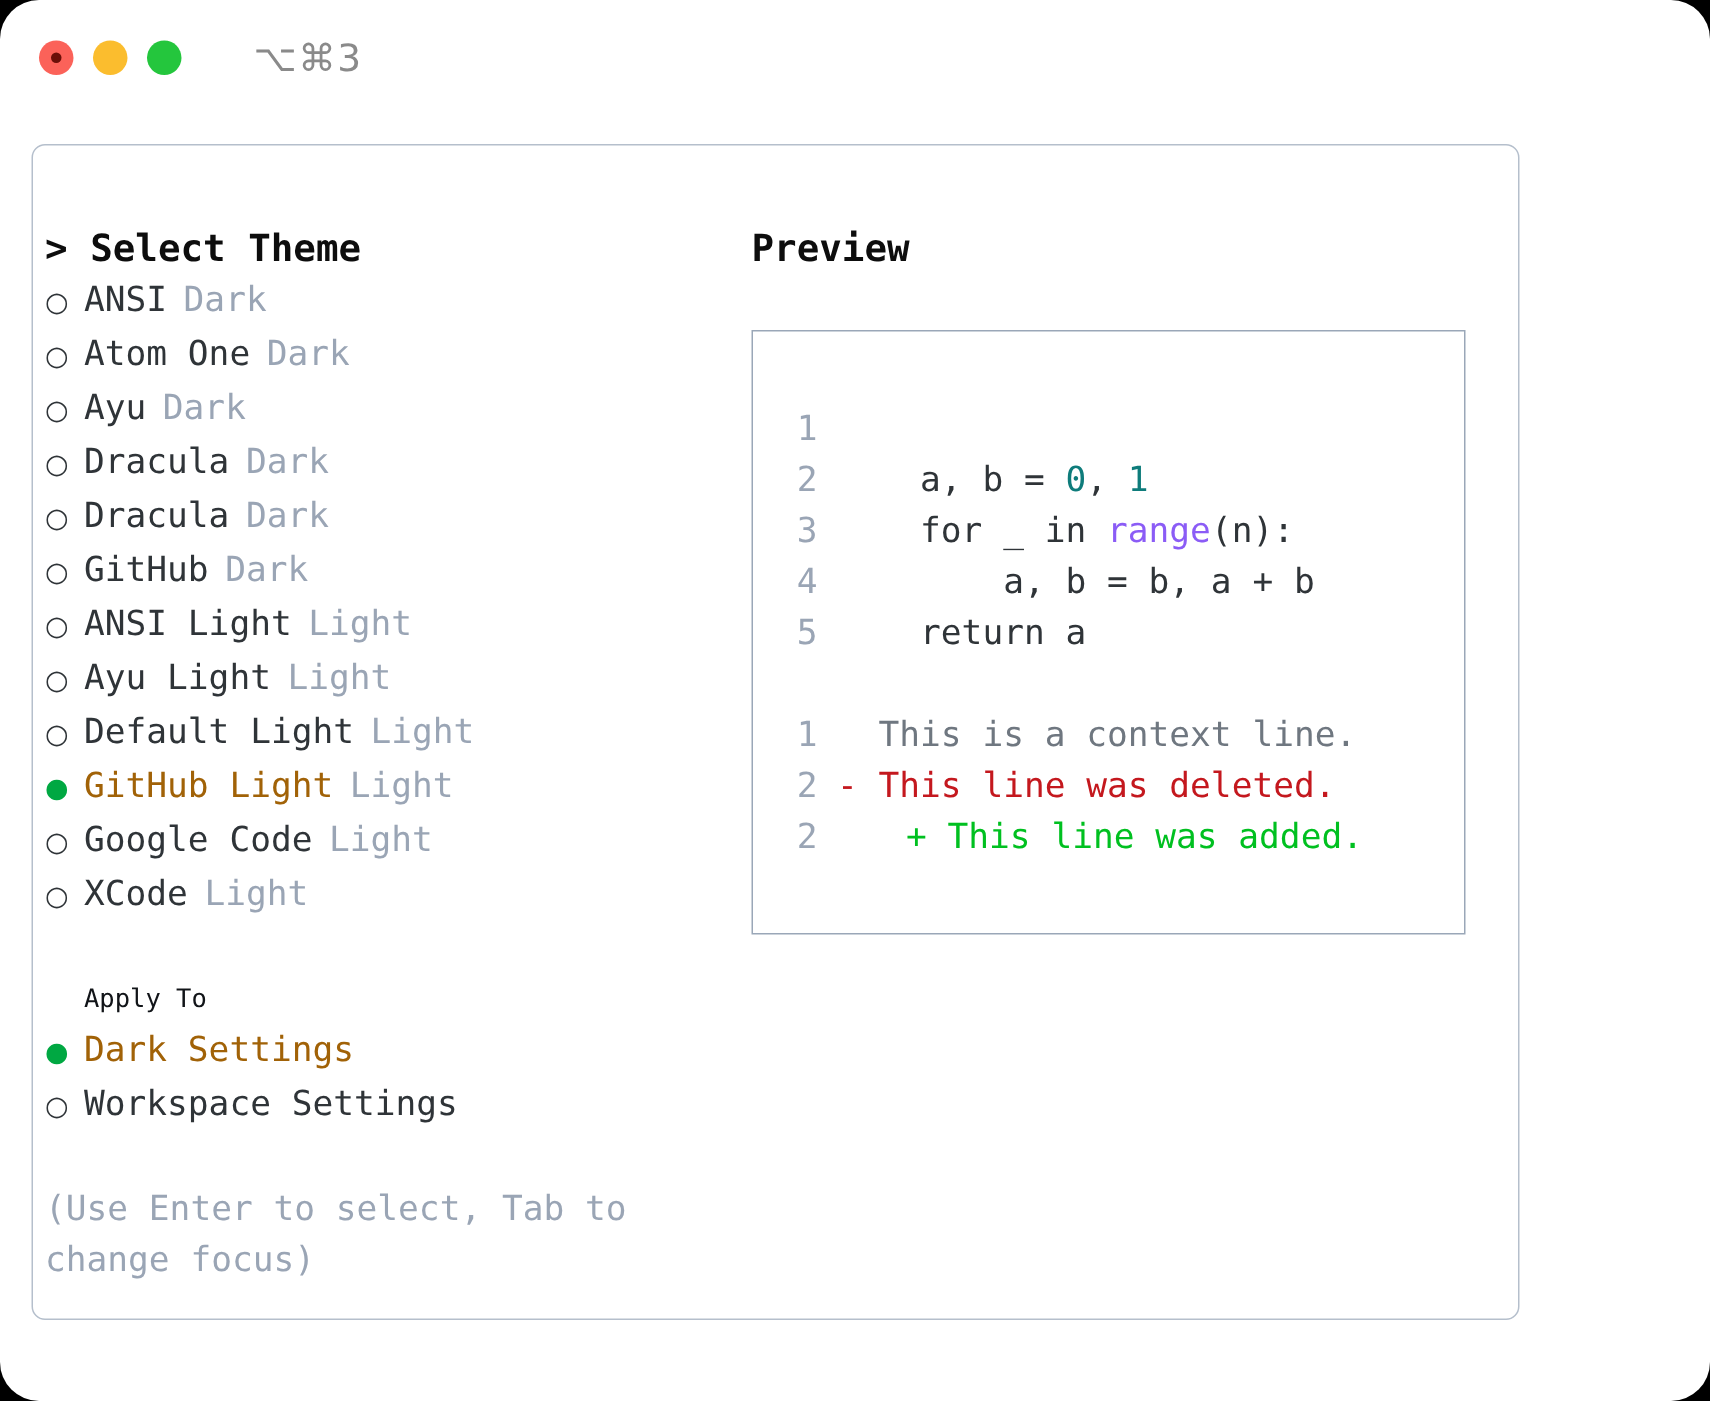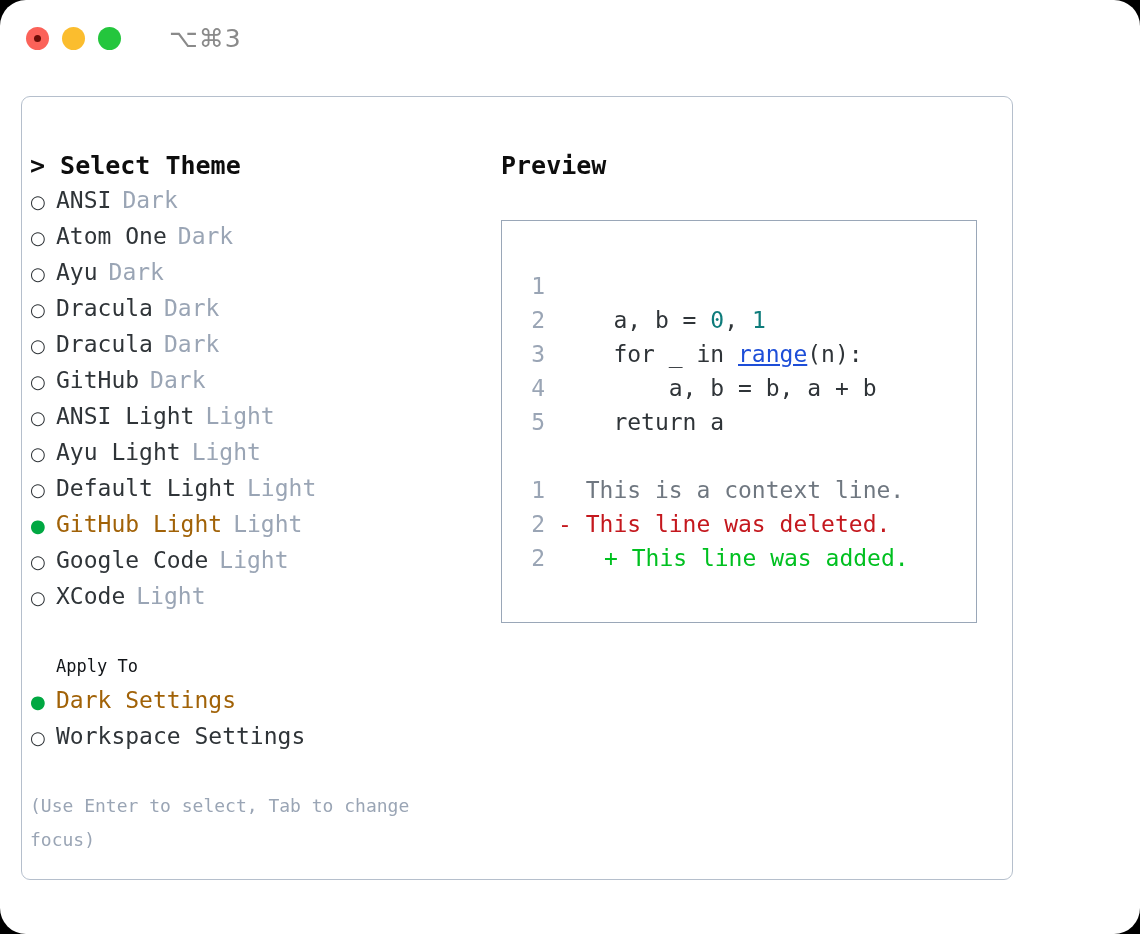--- a/index.html
+++ b/index.html
@@ -134,21 +134,21 @@
   .subheading {
     font-size: 17px;
     line-height: 34px;
     color: #111418;
     padding-left: 26px;
     white-space: pre;
   }
 
   .hint {
     margin-top: 34px;
-    font-size: 18px;
+    font-size: 23px;
     line-height: 34px;
     color: #9aa5b5;
     width: 400px;
     white-space: pre-wrap;
   }
 
   
   .right-col {
     position: absolute;
     left: 479px;
@@ -186,21 +186,21 @@
   .lineno {
     width: 26px;
     flex: 0 0 26px;
     text-align: right;
     color: #9aa5b5;
     margin-right: 13px;
   }
   .code-text { color: #2f3438; white-space: pre; }
   .tok-fn { color: #a0122a; }
   .tok-num { color: #0e7c7b; }
-  .tok-builtin { color: #1d4ed8; text-decoration: underline; }
+  .tok-builtin { color: #8b5cf6; }
   .blank-line { height: 34px; }
 
   .diff-ctx .code-text { color: #6f7780; }
   .diff-del .code-text { color: #c4181e; }
   .diff-add .code-text { color: #00c020; margin-left: 46px; }
 </style>
 </head>
 <body>
 
 <div class="window">

